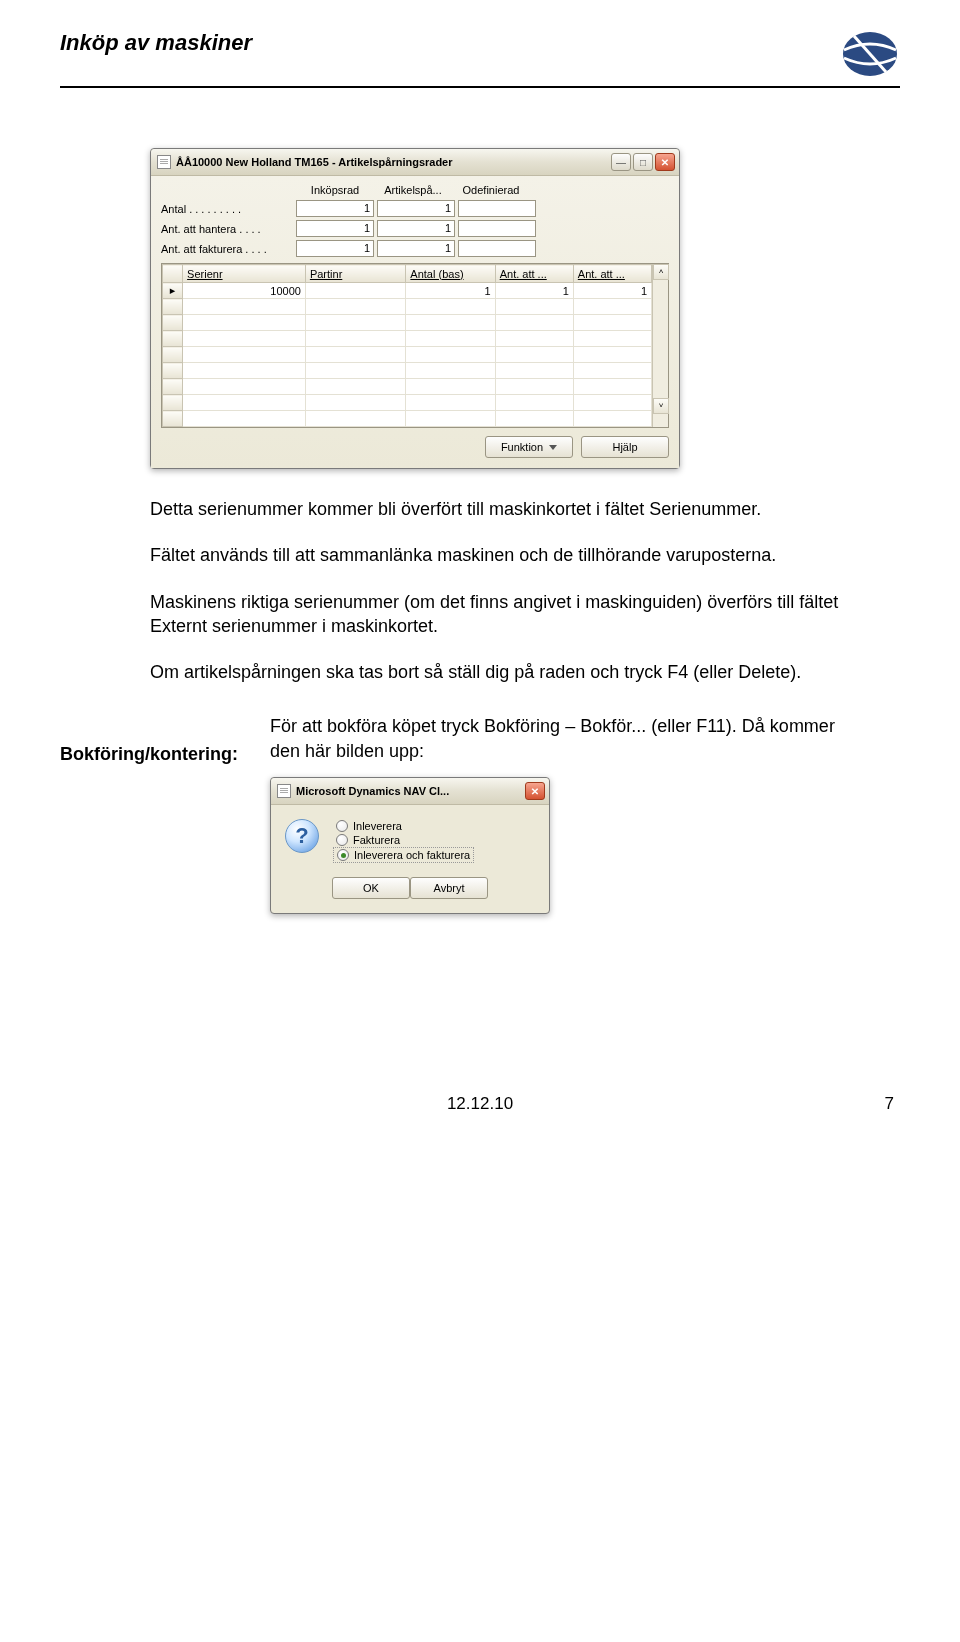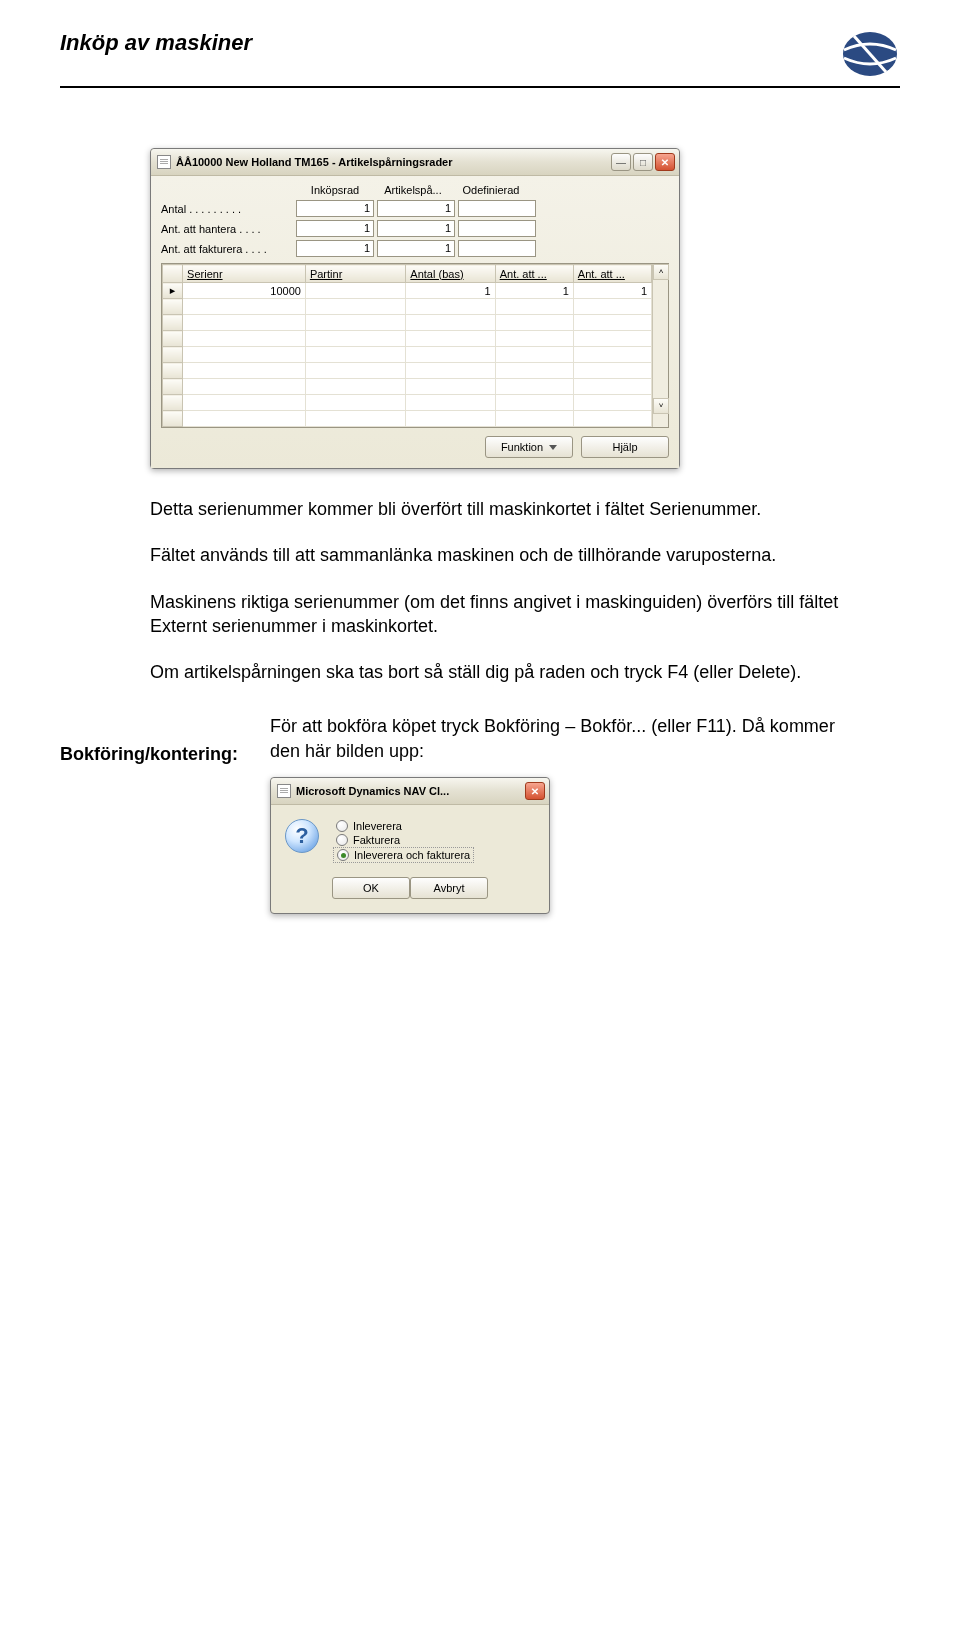--- a/index.html
+++ b/index.html
@@ -473,14 +473,19 @@
         </div>
         <div class="dlg-btnrow">
           <div class="btn" style="min-width:78px;">OK</div>
           <div class="btn" style="min-width:78px;">Avbryt</div>
         </div>
       </div>
 
     </div>
   </div>
 
+  <div class="footer">
+    <span></span>
+    <span class="date">12.12.10</span>
+    <span class="pagenum">7</span>
+  </div>
 
 </div>
 
 </body></html>

